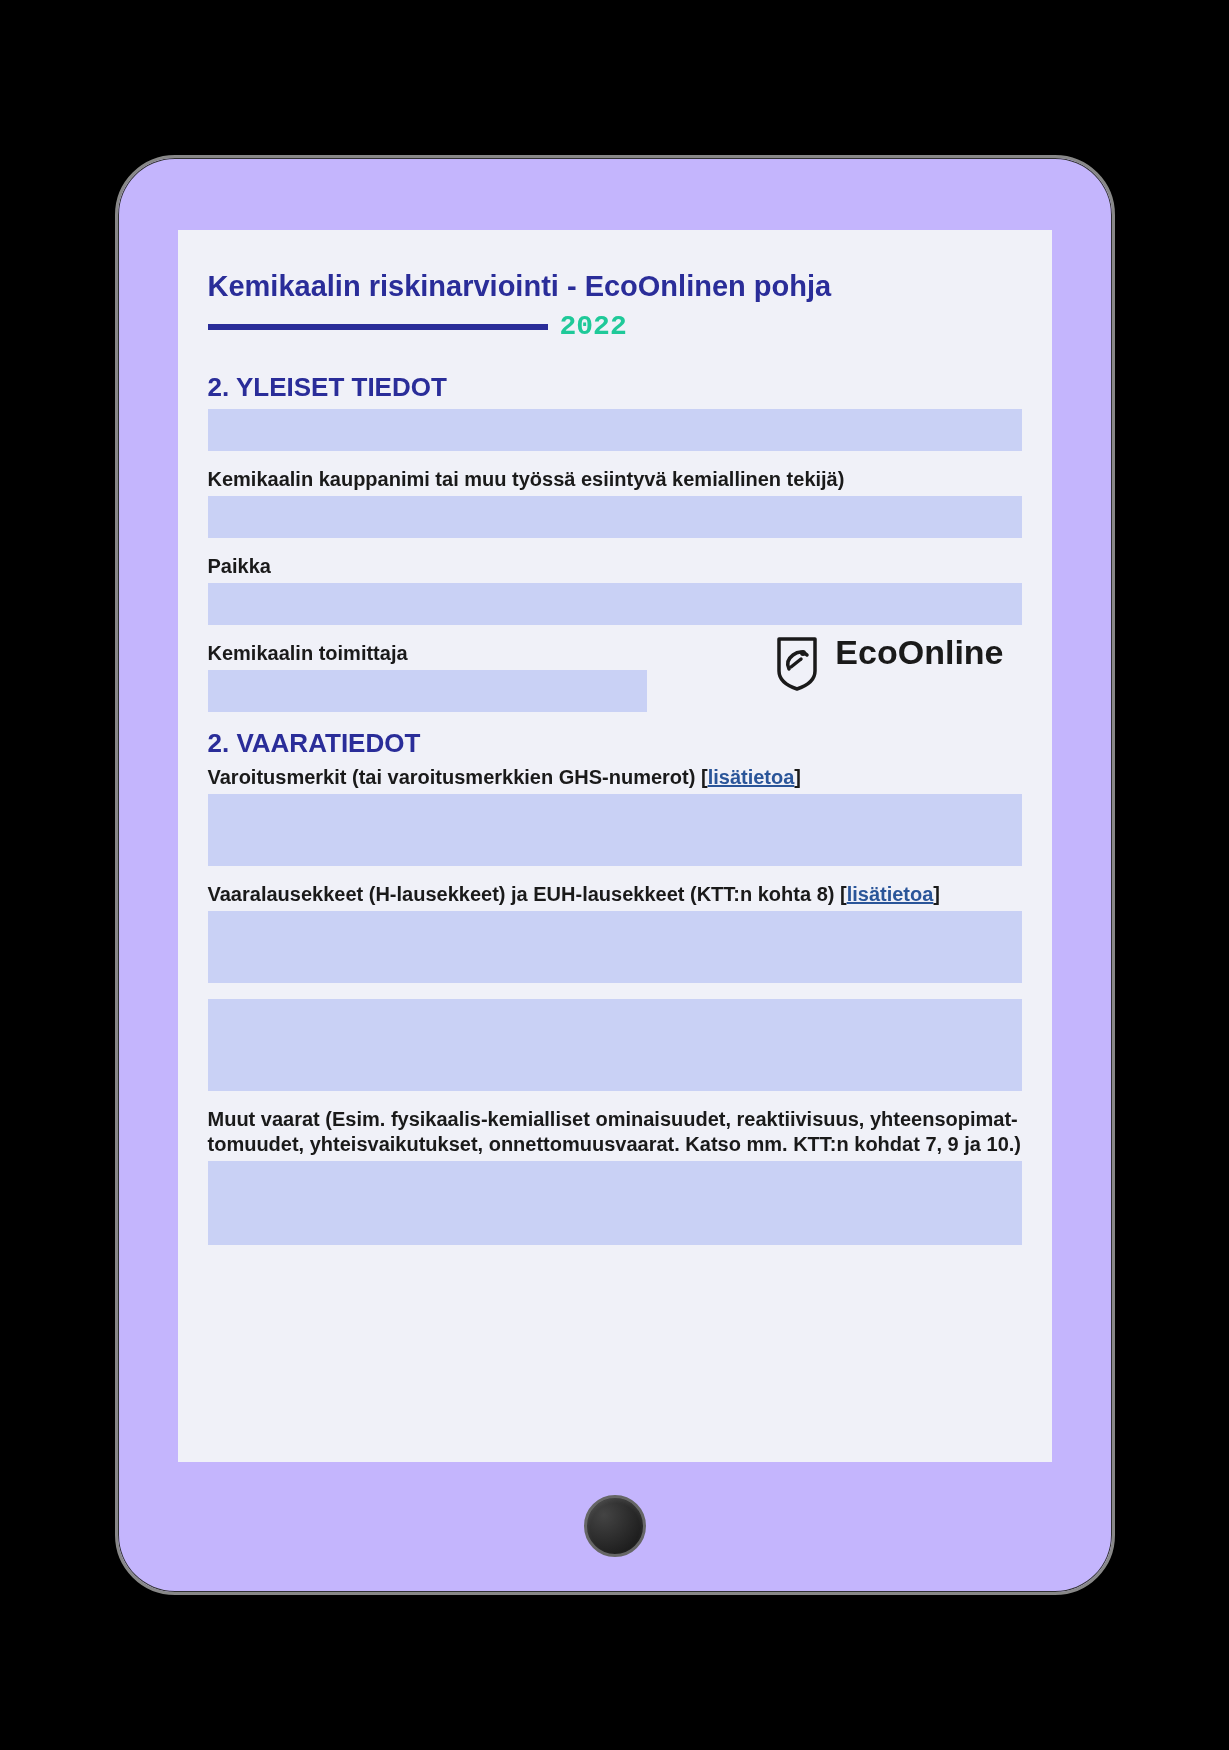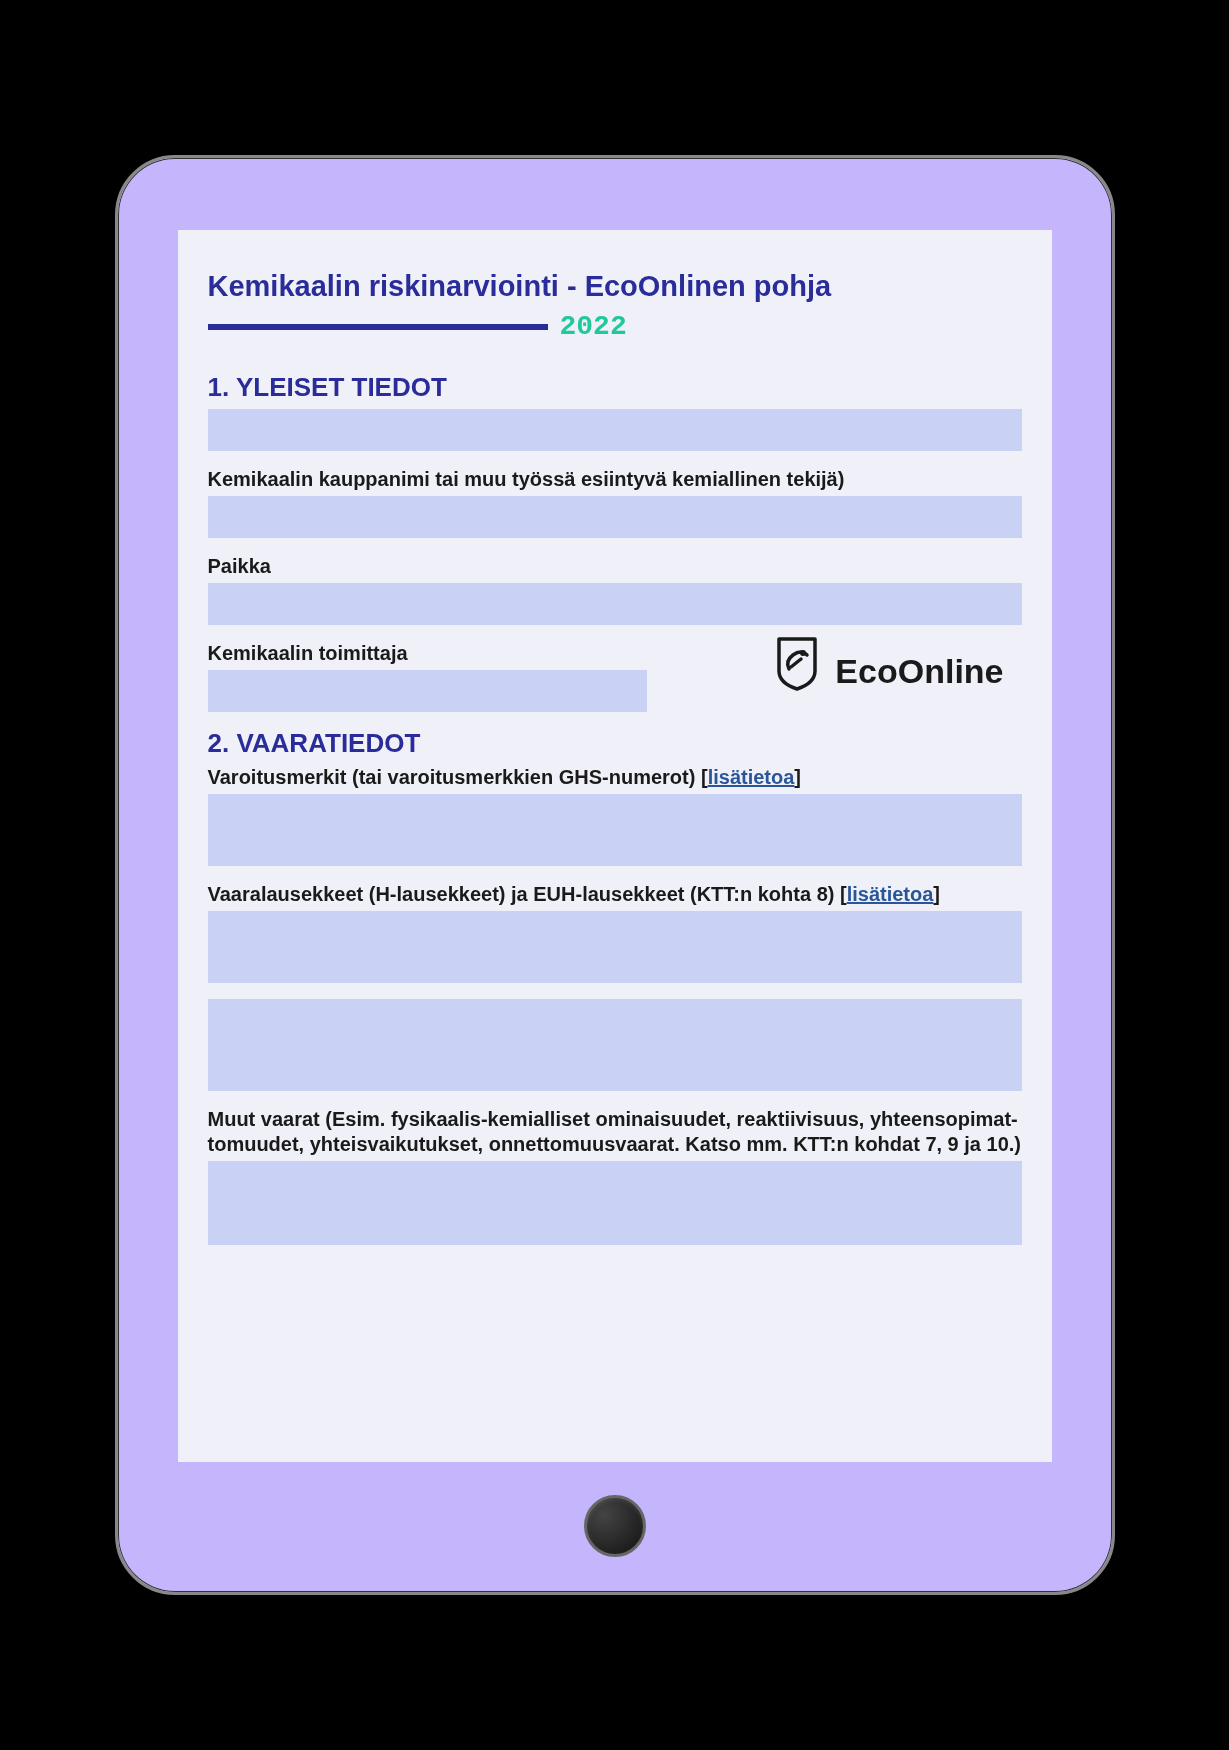--- a/index.html
+++ b/index.html
@@ -130,21 +130,21 @@
     
     .supplier-row {
       position: relative;
     }
     
     .logo-block {
       position: absolute;
       right: 10px;
       top: -12px;
       display: flex;
-      align-items: flex-end;
+      align-items: flex-start;
       gap: 12px;
       background: #f0f1f8;
       padding: 4px 8px;
     }
     
     .logo-icon {
       width: 52px;
       height: 58px;
     }
     
@@ -164,21 +164,21 @@
 <div class="tablet-frame">
   <div class="screen">
 
     <h1 class="page-title">Kemikaalin riskinarviointi - EcoOnlinen pohja</h1>
 
     <div class="title-underline-row">
       <div class="title-underline"></div>
       <span class="year">2022</span>
     </div>
 
-    <h2 class="section-heading">1. YLEISET TIEDOT</h2>
+    <h2 class="section-heading">2. YLEISET TIEDOT</h2>
 
     <div class="field-group">
       <div class="field-input small"></div>
     </div>
 
     <div class="field-group">
       <div class="field-label">Kemikaalin kauppanimi tai muu työssä esiintyvä kemiallinen tekijä)</div>
       <div class="field-input small"></div>
     </div>
 

